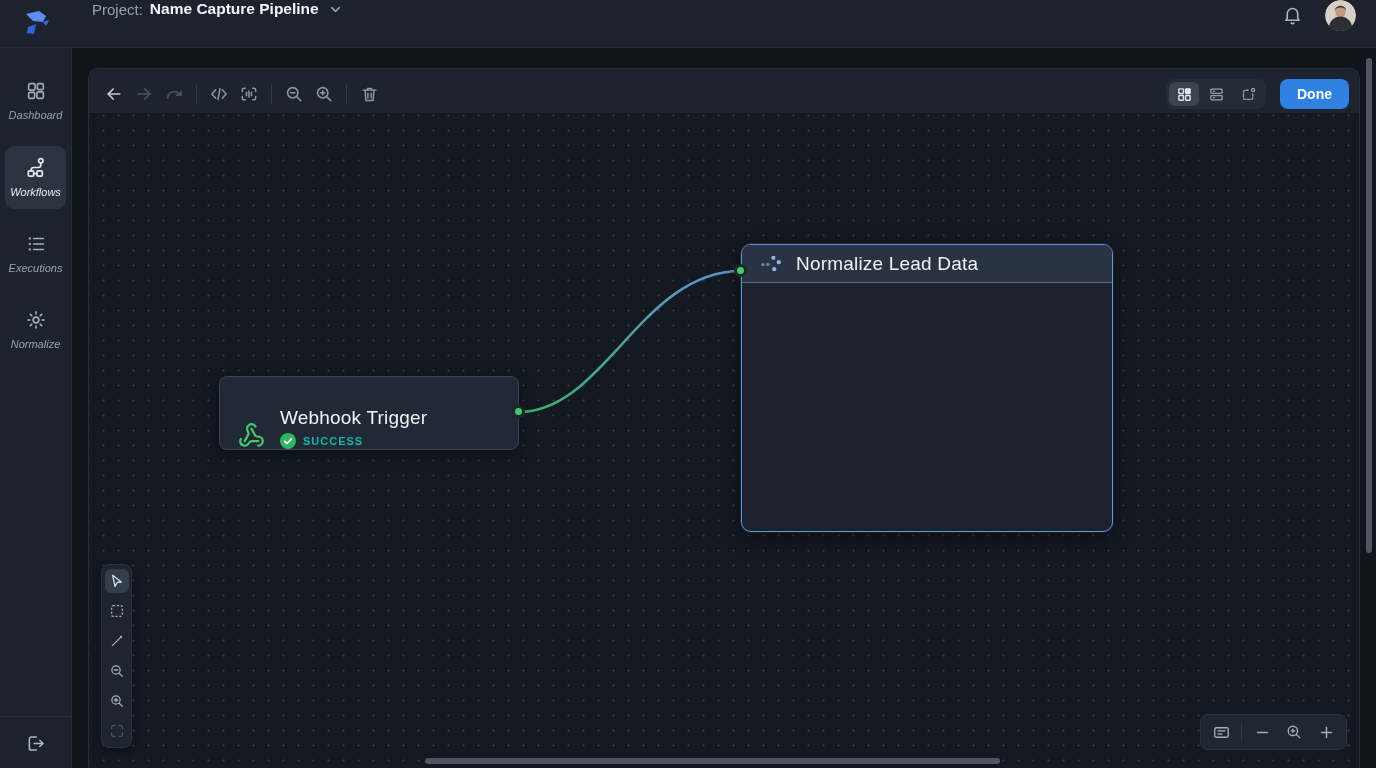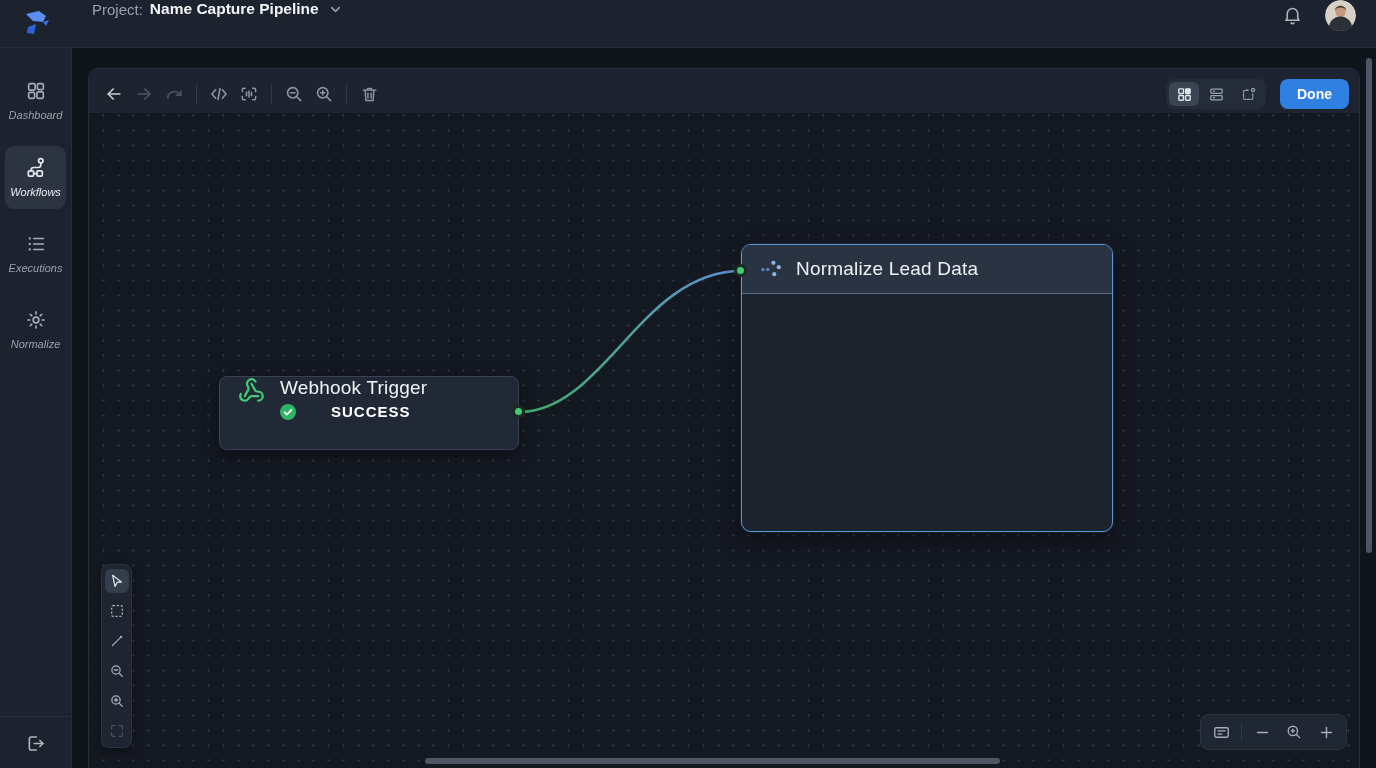--- a/index.html
+++ b/index.html
@@ -57,31 +57,31 @@
 
   
   .canvas { position:absolute; top:44px; left:0; right:0; bottom:0; border-radius:0;
     background-color:#141821;
     background-image:radial-gradient(circle,#2a3140 1.1px,transparent 1.4px);
     background-size:15px 15px; background-position:7px 10px; overflow:hidden; }
   .wires { position:absolute; inset:0; width:100%; height:100%; }
 
   .node { position:absolute; border-radius:8px; box-shadow:0 5px 16px rgba(0,0,0,.38); }
   .node-webhook { left:130px; top:263px; width:300px; height:74px; background:#222936;
-    border:1px solid #3b4352; display:flex; align-items:flex-start; gap:15px; padding:0 18px;
+    border:1px solid #3b4352; display:flex; align-items:flex-end; gap:15px; padding:0 18px;
     cursor:pointer; }
   .wh-icon { color:#43c873; display:flex; }
   .wh-title { color:#f1f3f6; font-size:19px; font-weight:500; letter-spacing:.2px; }
   .wh-status { display:flex; align-items:center; gap:7px; margin-top:4px; }
-  .wh-status .st { color:#ffffff; font-size:15px; font-weight:700; letter-spacing:1px;margin-left:28px; }
+  .wh-status .st { color:#14b8a6; font-size:11px; font-weight:700; letter-spacing:1px; }
 
   .node-normalize { left:652px; top:131px; width:372px; height:288px; background:#1c232d;
     border:1.5px solid #5a96d8; border-radius:10px; cursor:pointer;
     box-shadow:0 0 0 1px rgba(90,150,216,.12), 0 7px 20px rgba(0,0,0,.42); }
-  .nm-head { height:49px; background:#2a3342; border-bottom:1px solid #56master;
+  .nm-head { height:38px; background:#2a3342; border-bottom:1px solid #56master;
     border-bottom:1px solid #586a85; border-radius:8.5px 8.5px 0 0; display:flex;
     align-items:center; gap:13px; padding:0 17px; }
   .nm-title { color:#eef1f5; font-size:19px; font-weight:500; letter-spacing:.2px; }
   .nm-body { padding:16px 8px; }
   .nm-body ul { list-style:none; }
   .nm-body li { display:flex; align-items:baseline; gap:15px; color:#e9ecf0; font-size:18px;
     margin:0 18px 19px; }
   .nm-body li::before { content:"•"; color:#f0f2f5; font-size:19px; }
 
   .port { position:absolute; width:13px; height:13px; border-radius:50%; background:#43c873;

